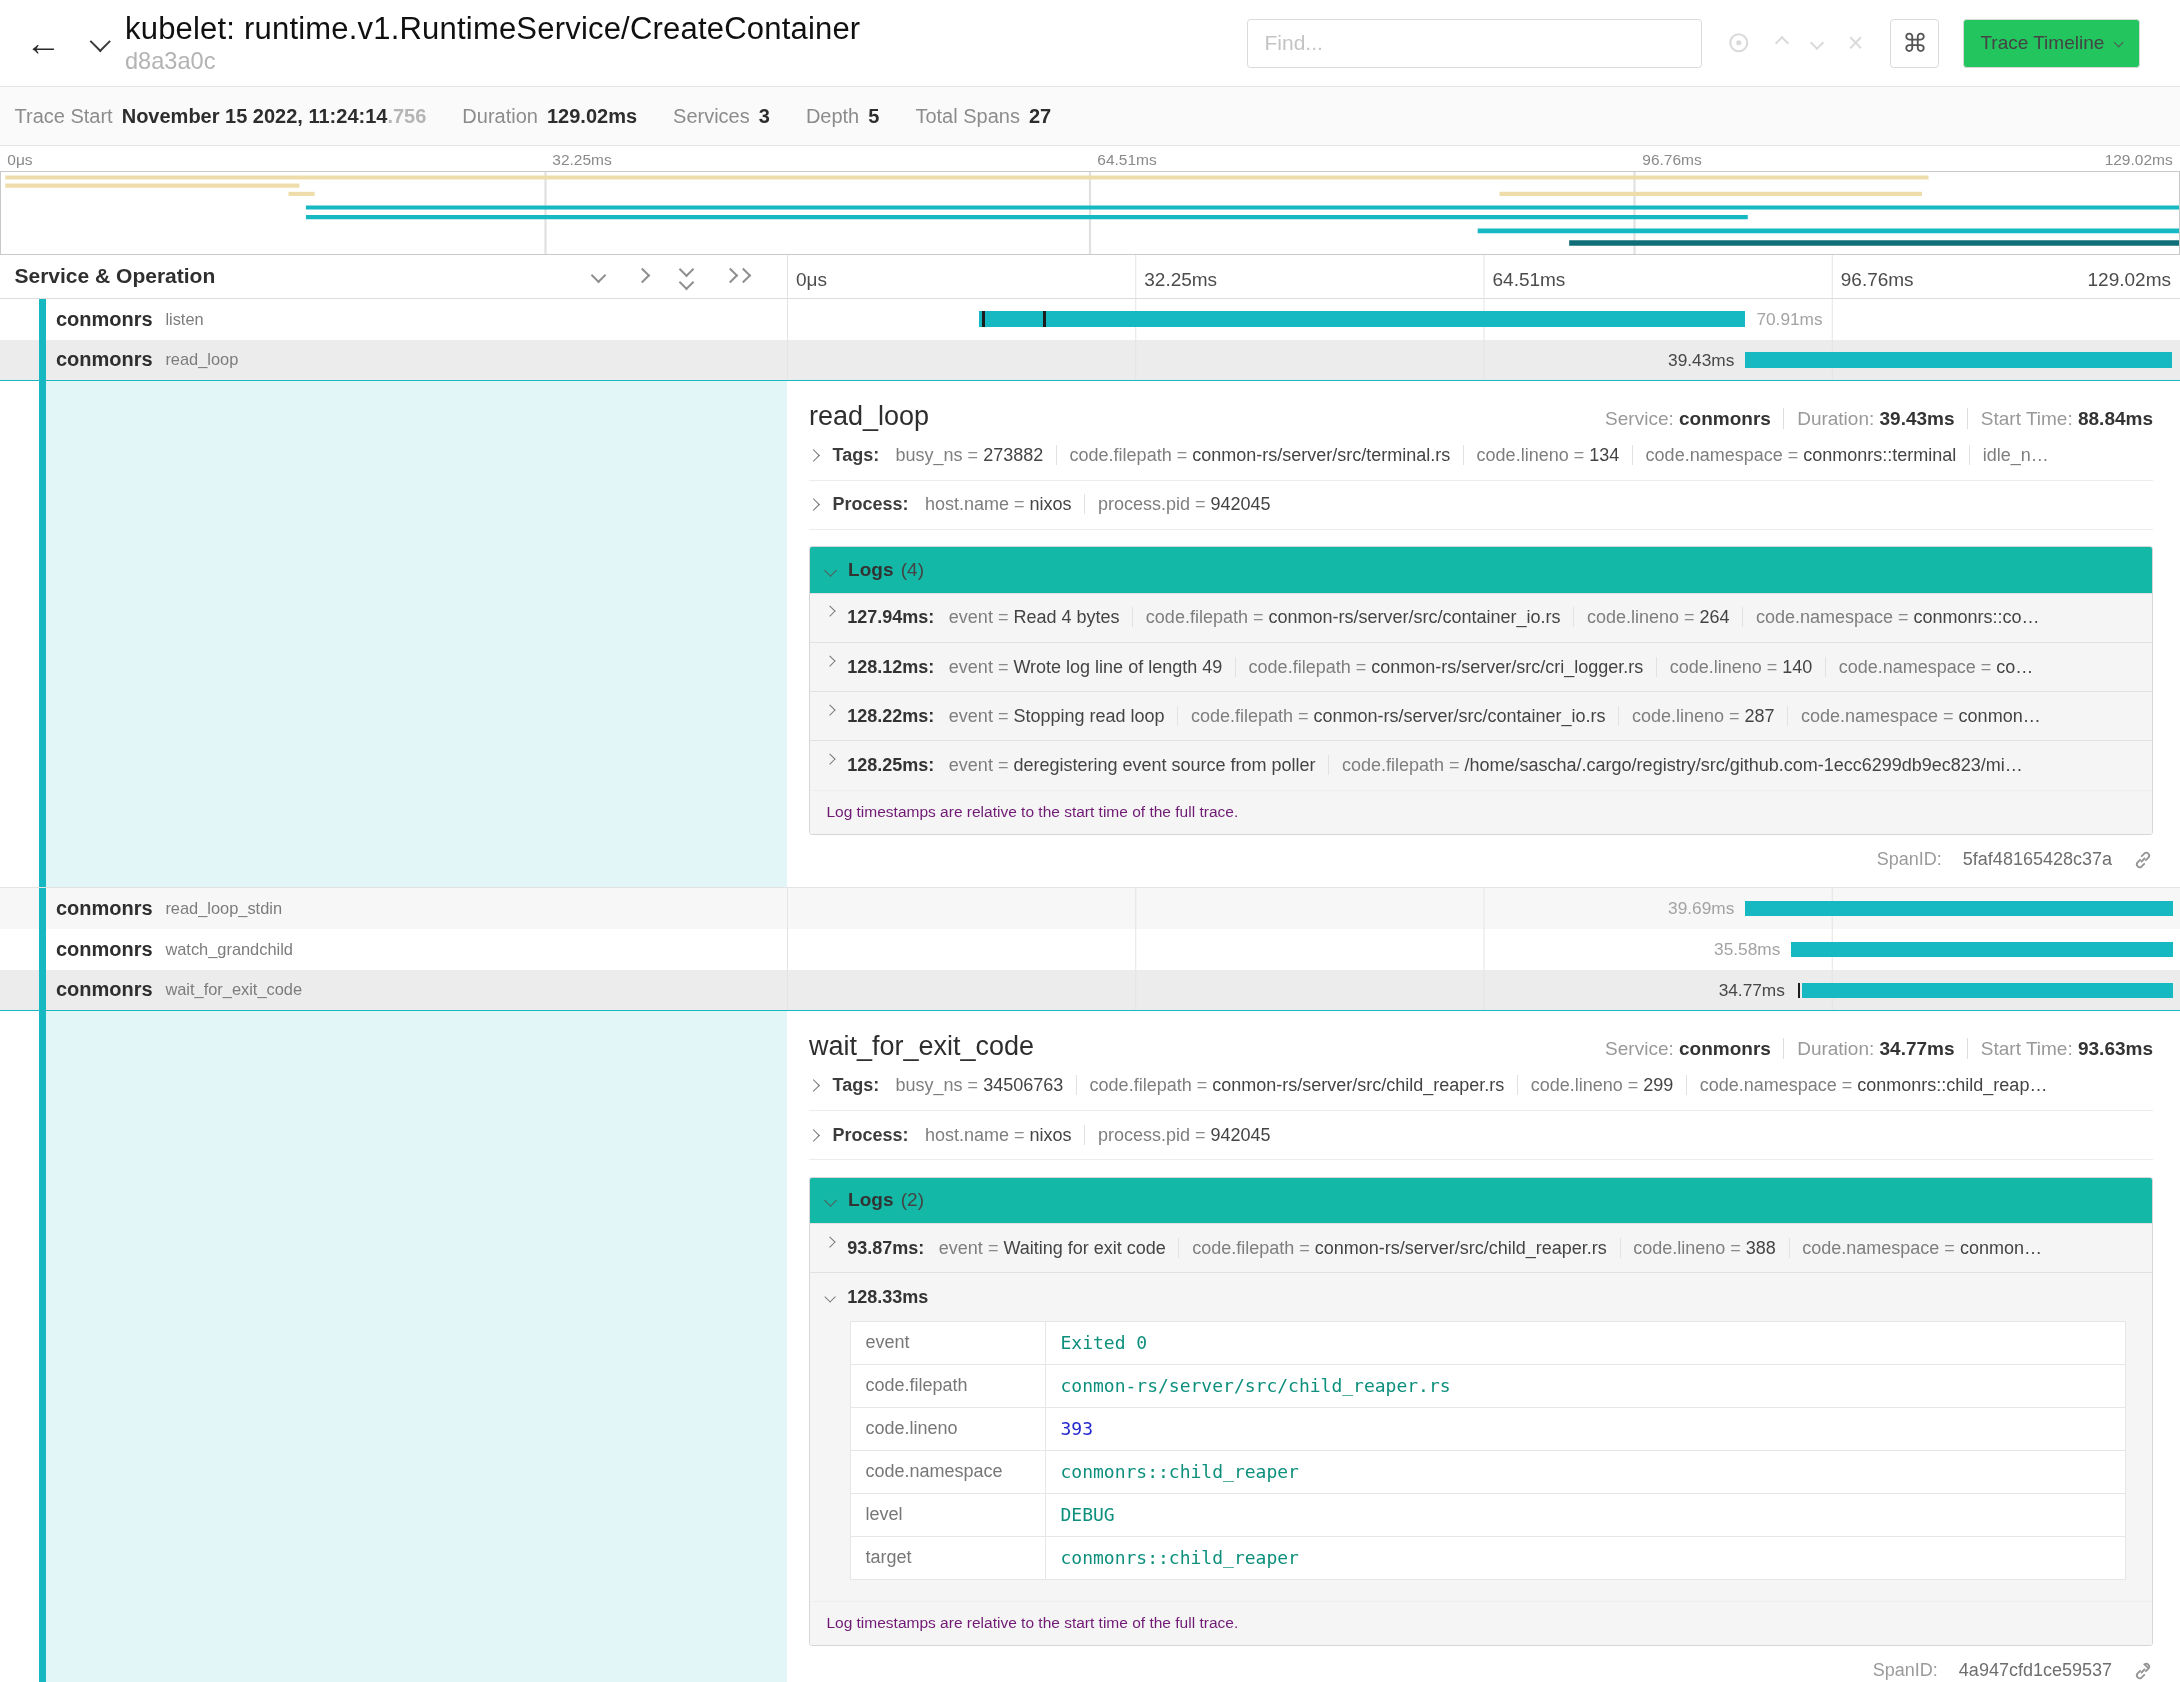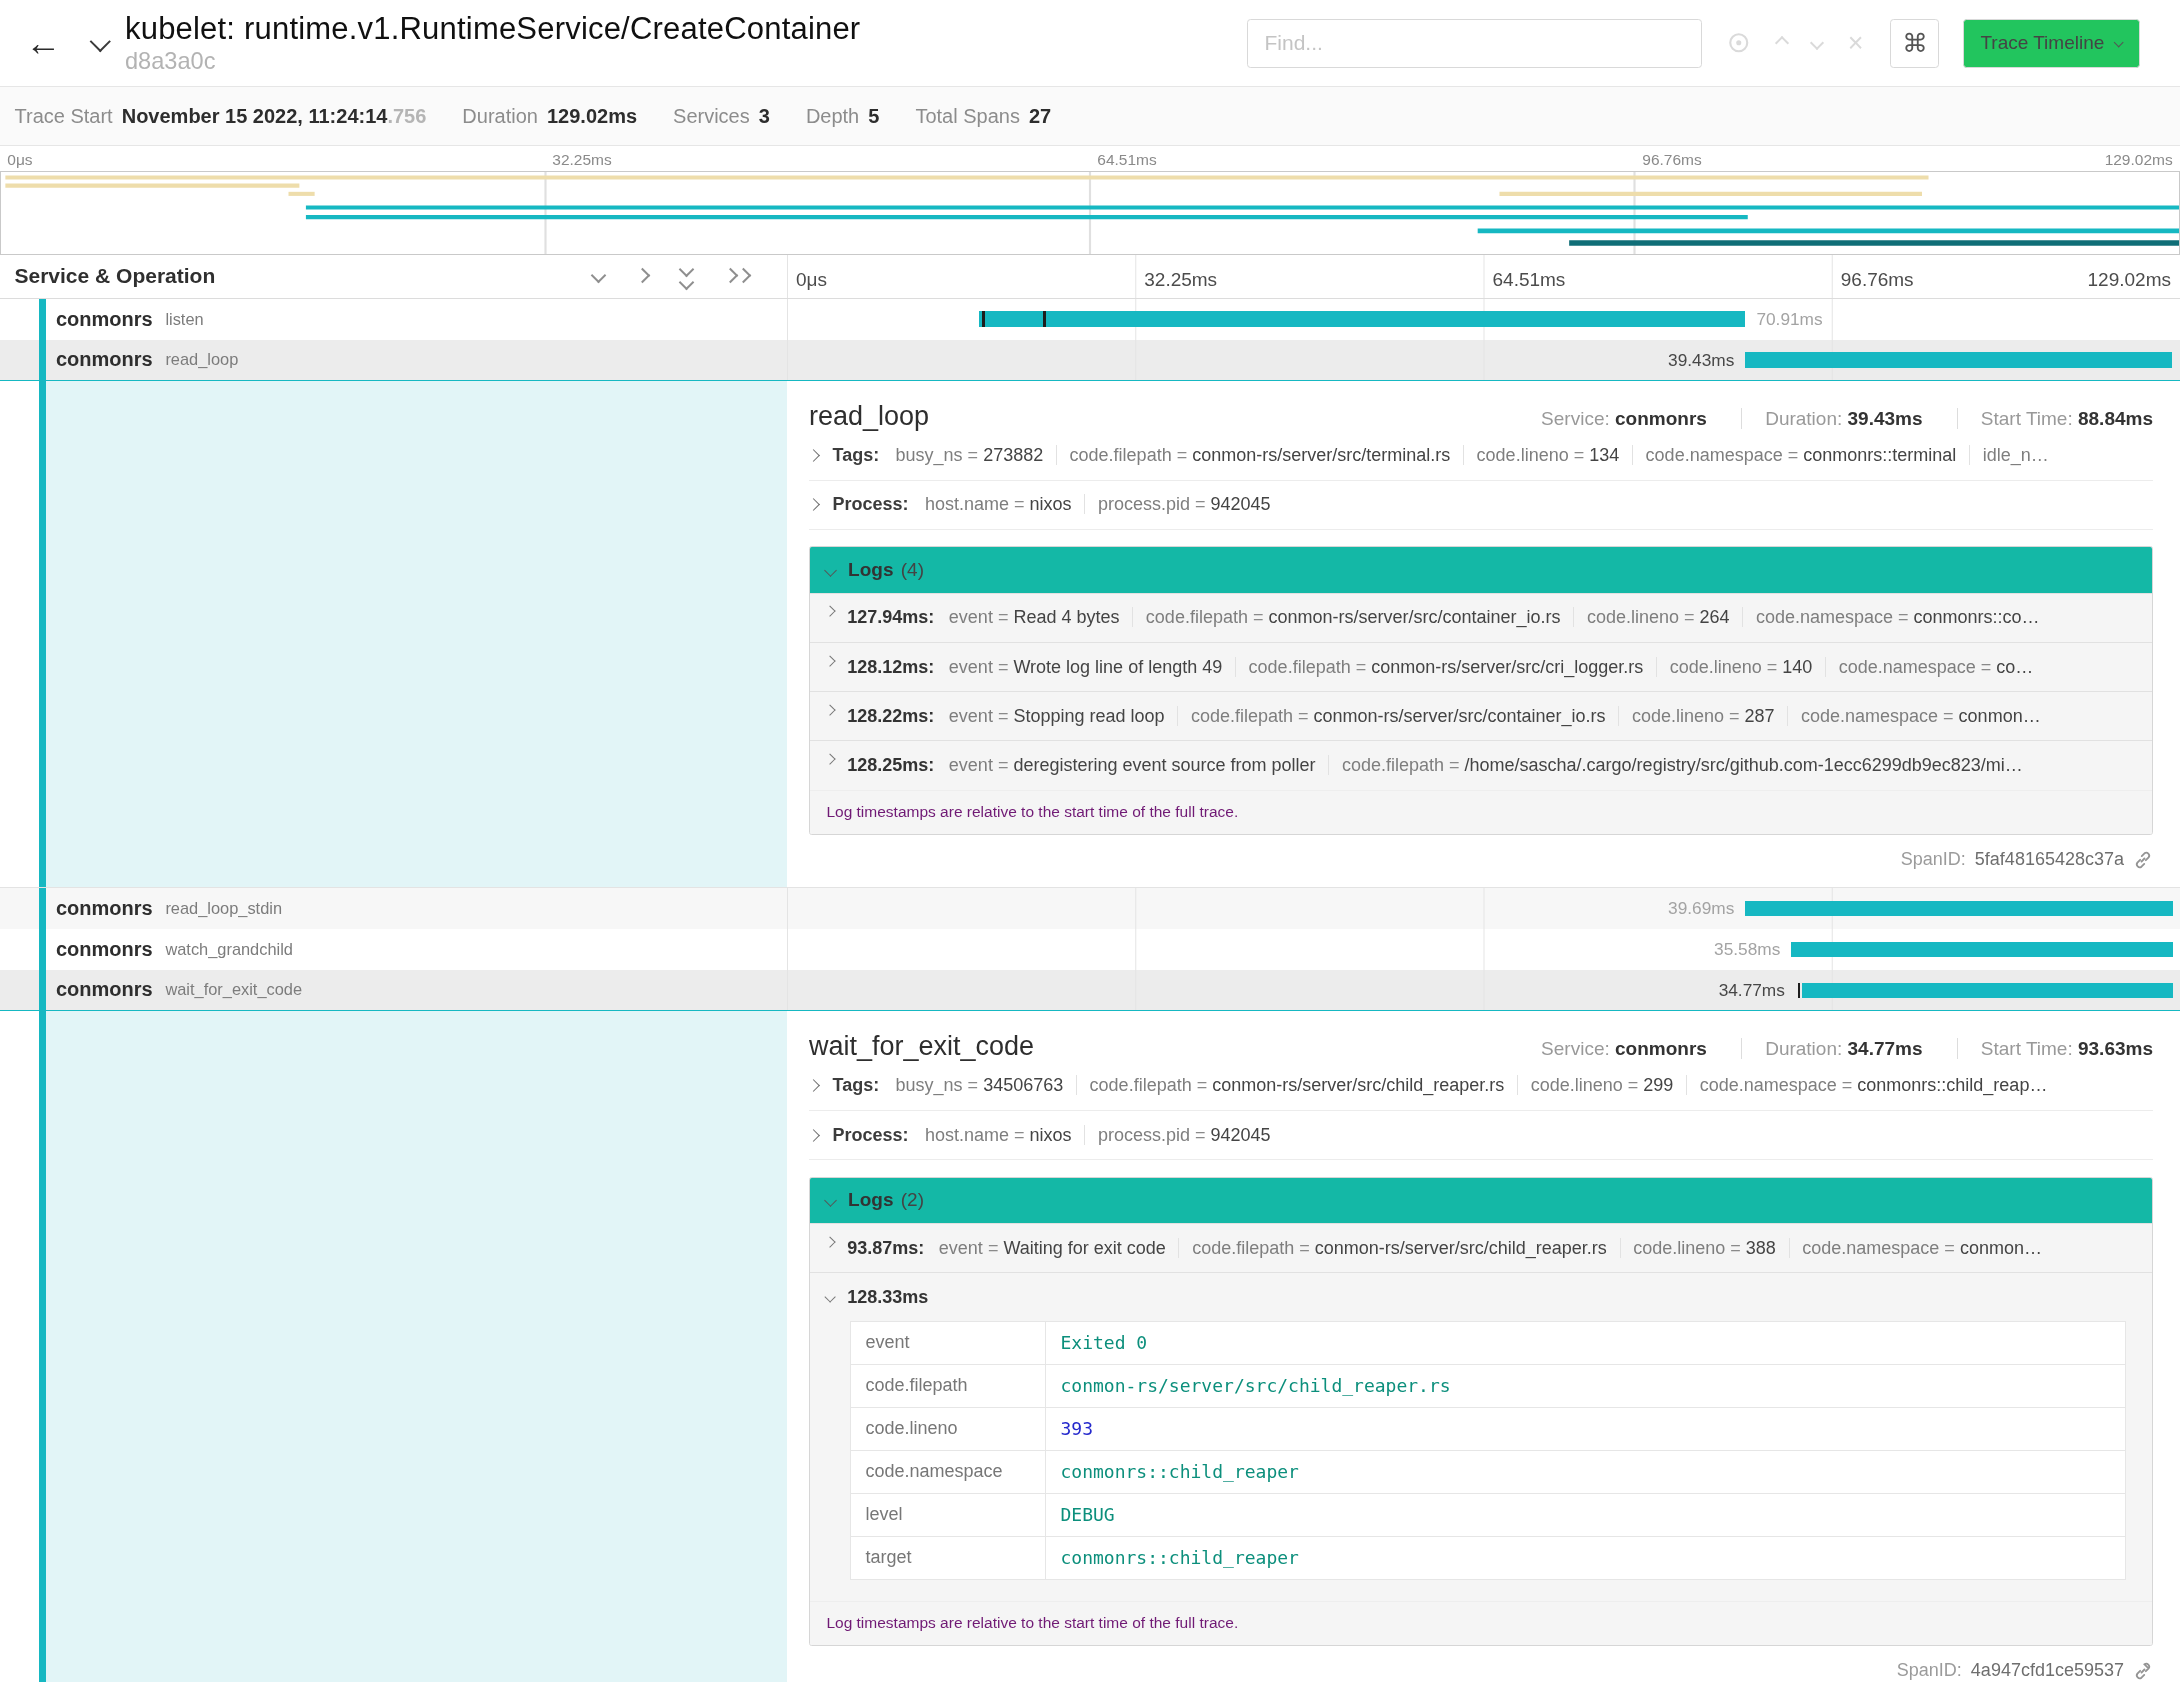--- a/index.html
+++ b/index.html
@@ -76,21 +76,21 @@
   .row.selected .dur{color:#474747}
 
   
   .detail{display:flex;border-bottom:0.9px solid #e3e3e3;background:#fff}
   .detail-left{width:787px;padding-left:39px;flex:none}
   .detail-left-fill{height:100%;background:var(--accent-light);border-left:7.3px solid var(--accent)}
   .detail-right{flex:1;padding:20px 27px 16.4px 22px;overflow:hidden}
   .d-head{display:flex;align-items:baseline}
   .d-title{font-size:27px;font-weight:400;color:#2e2e2e;margin-right:auto}
   .d-meta{font-size:19px;white-space:nowrap}
-  .meta-item + .meta-item{border-left:0.9px solid #ddd;margin-left:29px;padding-left:23px}
+  .meta-item + .meta-item{border-left:0.9px solid #ddd;margin-left:7px;padding-left:13px}
   .meta-label{color:#999}
   .meta-val{font-weight:bold;color:#333}
   .acc-row{display:flex;align-items:center;padding:13.6px 0;border-bottom:0.9px solid #ececec;font-size:18px;white-space:nowrap;overflow:hidden}
   .acc-row .chev{margin-right:14.5px;border-color:#6d6d6d}
   .acc-label{font-weight:bold;color:#3c3c3c;margin-right:16.4px}
   .kv-list{display:inline}
   .kv{white-space:nowrap}
   .kv + .kv{border-left:0.9px solid #e2e2e2;padding-left:12.7px;margin-left:12.7px}
   .kv-k{color:#7e7e7e}
   .kv-v{color:#444}
@@ -104,21 +104,21 @@
   .log-entry .chev{margin-right:12.7px;border-color:#777;width:8.2px;height:8.2px}
   .log-ts{font-weight:bold;color:#333;margin-right:14.5px;flex:none}
   .log-entry.expanded{display:block}
   .le-head{display:flex;align-items:center}
   .log-table{border-collapse:collapse;margin:12.7px 5.5px 7.3px 23.6px;width:calc(100% - 33px);background:#fff}
   .log-table td{border:0.9px solid #e6e6e6;padding:10px 14.5px;font-size:18px}
   .lt-k{width:195px;color:#777}
   .mono{font-family:"DejaVu Sans Mono",monospace;color:#0c8f7c}
   .mono.num{color:#2428cc}
   .logs-note{padding:12.7px 16.4px;background:#f5f5f5;color:#701a75;font-size:15.5px;border-top:0.9px solid #eee}
-  .spanid-row{display:flex;justify-content:flex-end;align-items:center;gap:9px;margin-top:14.5px;font-size:18px}
+  .spanid-row{display:flex;justify-content:flex-end;align-items:center;gap:21px;margin-top:14.5px;font-size:18px}
   .spanid-label{color:#9b9b9b}
   .spanid-val{color:#6e6e6e}
   .link-icon{cursor:pointer}
 </style>
 </head>
 <body>
 
 <div class="app">
 
   <header class="topbar">

